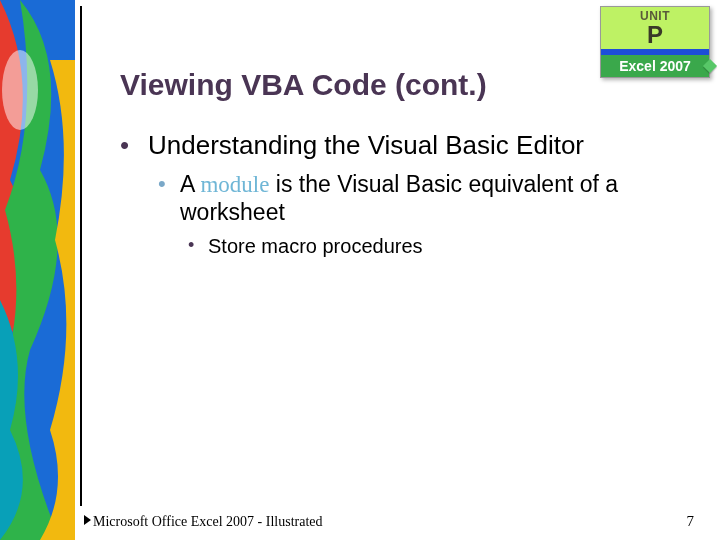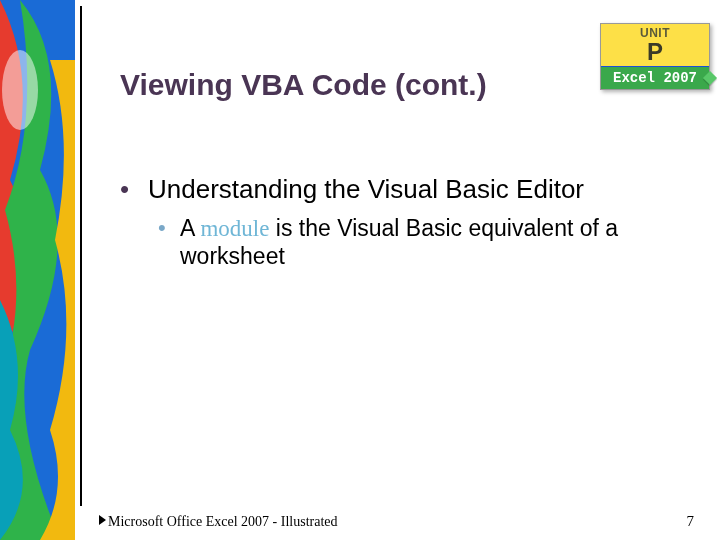--- a/index.html
+++ b/index.html
@@ -18,24 +18,24 @@
     overflow: hidden;
   }
   .vrule {
     position: absolute;
     left: 80px; top: 6px;
     width: 2px; height: 500px;
     background: #000;
   }
   .badge {
     position: absolute;
-    right: 10px; top: 23px;
+    right: 10px; top: 6px;
     width: 110px;
     border: 1px solid #999;
-    background: #fde047;
+    background: #bef264;
     box-shadow: 2px 2px 4px rgba(0,0,0,0.3);
   }
   .badge-top {
     text-align: center;
     padding: 2px 0 0 0;
   }
   .badge-unit {
     font-family: "Trebuchet MS", Arial, sans-serif;
     font-size: 12px;
     font-weight: bold;
@@ -46,27 +46,27 @@
     font-family: "Trebuchet MS", Arial, sans-serif;
     font-size: 24px;
     font-weight: bold;
     color: #3a3a28;
     line-height: 1;
     padding-bottom: 2px;
   }
   .badge-bottom {
     background: #3aa84b;
     color: #fff;
-    font-family: Liberation Mono, monospace;
+    font-family: Liberation Sans, sans-serif;
     font-weight: bold;
     font-size: 14px;
     text-align: center;
     padding: 3px 0;
     position: relative;
-    border-top: 1px solid #1d4ed8;
+    border-top: 6px solid #1d4ed8;
   }
   .badge-bottom::after {
     content: "";
     position: absolute;
     right: -6px; top: 50%;
     width: 10px; height: 10px;
     background: #58c768;
     transform: translateY(-50%) rotate(45deg);
     box-shadow: 1px 1px 1px rgba(0,0,0,0.2);
   }
@@ -84,21 +84,20 @@
     width: 580px;
     color: #000;
   }
   .lvl1 { list-style: none; }
   .lvl1 > li {
     position: relative;
     padding-left: 40px;
     font-size: 26px;
     margin-bottom: 8px;
     line-height: 1.2;
-    margin-top: 44px;
   }
   .lvl1 > li::before {
     content: "•";
     position: absolute;
     left: 12px; top: 0;
     font-size: 26px;
     color: #4a3554;
   }
   .lvl2 { list-style: none; margin-top: 10px; }
   .lvl2 > li {
@@ -127,21 +126,21 @@
   .lvl3 > li::before {
     content: "•";
     position: absolute;
     left: 8px; top: 0;
     font-size: 18px;
     color: #4a3554;
   }
   .kw { color: #6fb6d6; font-family: Liberation Serif, serif; }
   .footer-left {
     position: absolute;
-    left: 99px; bottom: 10px;
+    left: 84px; bottom: 10px;
     font-family: "Times New Roman", serif;
     font-size: 14px;
     color: #000;
   }
   .footer-left::before {
     content: "";
     display: inline-block;
     width: 0; height: 0;
     border-top: 5px solid transparent;
     border-bottom: 5px solid transparent;
@@ -184,20 +183,21 @@
 <h1 class="slide-title">Viewing VBA Code (cont.)</h1>
 
 <div class="content">
   <ul class="lvl1">
     <li>
       <span>Understanding the Visual Basic Editor</span>
       <ul class="lvl2">
         <li>
           <span>A </span><span class="kw">module</span><span> is the Visual Basic equivalent of a worksheet</span>
           <ul class="lvl3">
+            <li><span>Store macro procedures</span></li>
           </ul>
         </li>
       </ul>
     </li>
   </ul>
 </div>
 
 <div class="footer-left">Microsoft Office Excel 2007 - Illustrated</div>
 <div class="footer-right">7</div>
 

